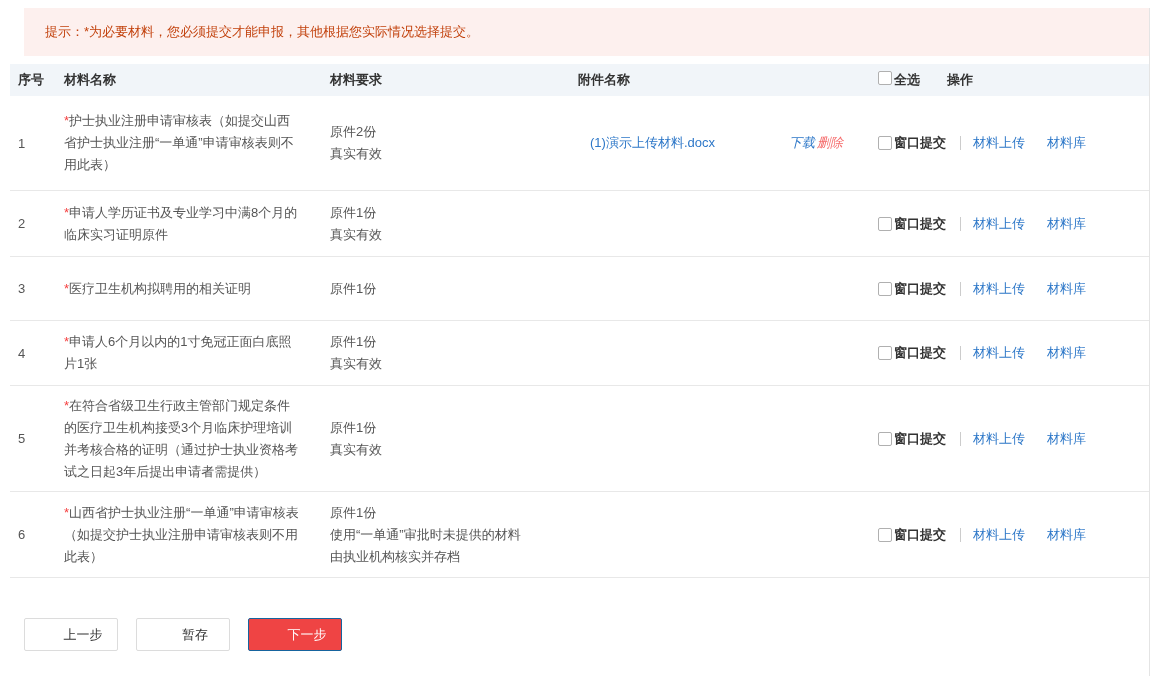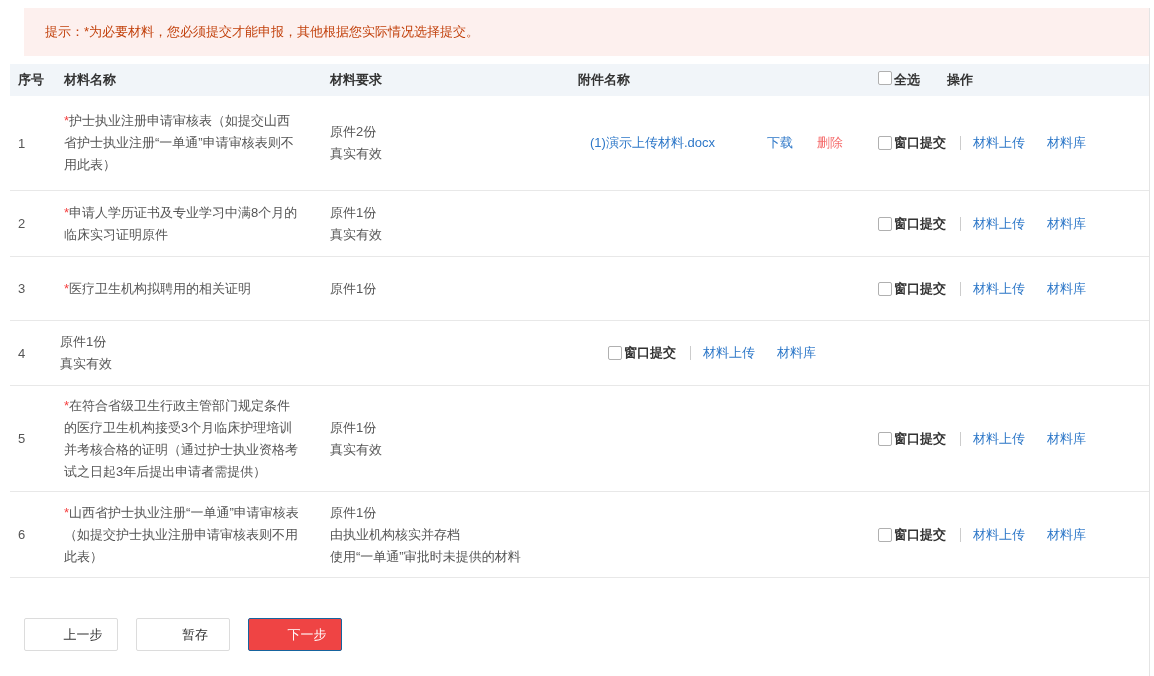--- a/index.html
+++ b/index.html
@@ -49,21 +49,21 @@
   .row-3 { height: 64px; }
   .row-4 { height: 65px; }
   .row-5 { height: 106px; }
   .row-6 { height: 86px; }
 
   a.link { color: #2d77c8; text-decoration: none; cursor: pointer; }
   a.danger { color: #f56c6c; text-decoration: none; cursor: pointer; }
 
   .td-att { display: flex; align-items: center; justify-content: space-between;
             padding-left: 28px; padding-right: 32px; }
-  .att-actions { display: flex; gap: 24px; }
+  .att-actions { display: flex; gap: 2px; font-style: italic; }
 
   .checkbox {
     width: 14px; height: 14px; background: #fff;
     border: 1px solid #b0b0b0; border-radius: 2px;
     display: inline-block; flex: none; cursor: pointer;
   }
   .ops-check { margin-left: 3px; }
   .ws-label { font-weight: bold; color: #333; margin-left: 2px; cursor: pointer; }
   .vdiv { width: 1px; height: 14px; background: #ccc; margin: 0 12px 0 14px; }
   .op-gap { margin-left: 22px; }
@@ -159,20 +159,21 @@
         <span class="checkbox ops-check"></span>
         <span class="ws-label">窗口提交</span>
         <span class="vdiv"></span>
         <a class="link">材料上传</a>
         <a class="link op-gap">材料库</a>
       </div>
     </div>
 
     <div class="tr row-4">
       <div class="c-num td-num">4</div>
+      <div class="c-name td-name"><span class="star">*</span><span>申请人6个月以内的1寸免冠正面白底照片1张</span></div>
       <div class="c-req td-req">
         <div>原件1份</div>
         <div>真实有效</div>
       </div>
       <div class="c-att td-att"></div>
       <div class="c-ops">
         <span class="checkbox ops-check"></span>
         <span class="ws-label">窗口提交</span>
         <span class="vdiv"></span>
         <a class="link">材料上传</a>
@@ -195,22 +196,22 @@
         <a class="link">材料上传</a>
         <a class="link op-gap">材料库</a>
       </div>
     </div>
 
     <div class="tr row-6">
       <div class="c-num td-num">6</div>
       <div class="c-name td-name"><span class="star">*</span><span>山西省护士执业注册“一单通”申请审核表（如提交护士执业注册申请审核表则不用此表）</span></div>
       <div class="c-req td-req">
         <div>原件1份</div>
+        <div>使用“一单通”审批时未提供的材料</div>
         <div>由执业机构核实并存档</div>
-        <div>使用“一单通”审批时未提供的材料</div>
       </div>
       <div class="c-att td-att"></div>
       <div class="c-ops">
         <span class="checkbox ops-check"></span>
         <span class="ws-label">窗口提交</span>
         <span class="vdiv"></span>
         <a class="link">材料上传</a>
         <a class="link op-gap">材料库</a>
       </div>
     </div>

